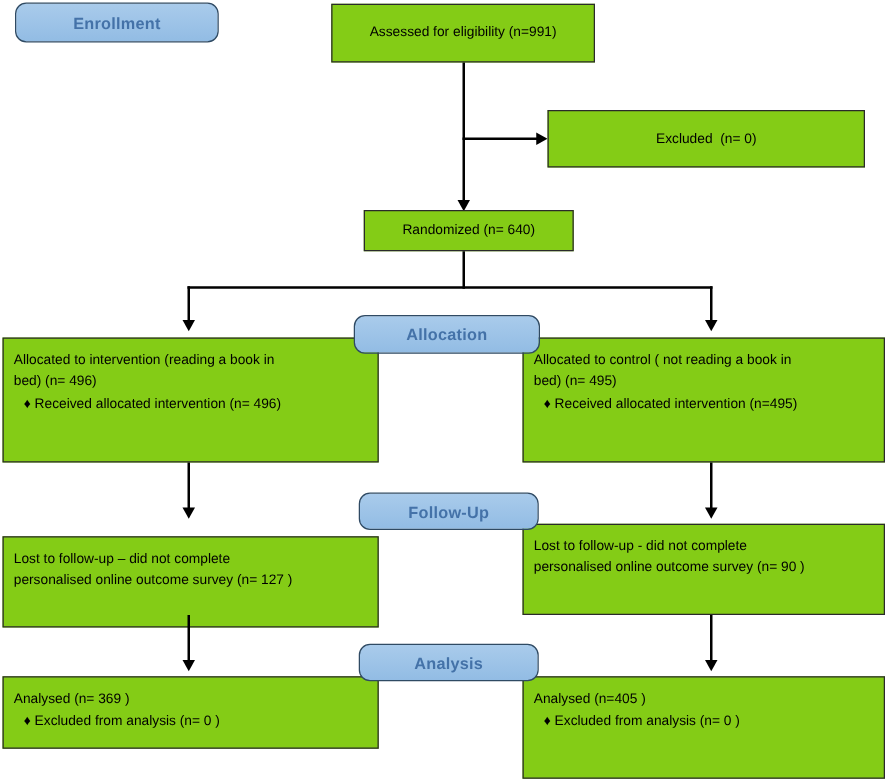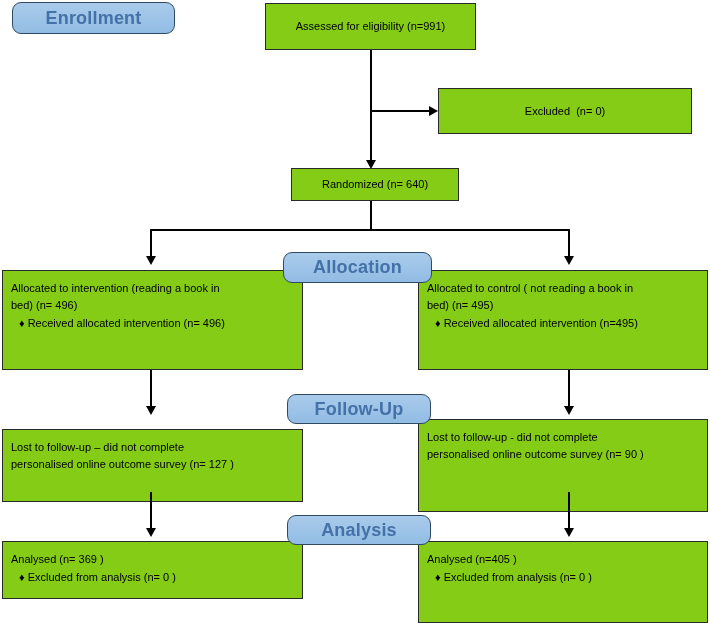--- a/index.html
+++ b/index.html
@@ -42,21 +42,21 @@
   
   .banner{
     position:absolute;
     box-sizing:border-box;
     background:#9cc2e8;
     background:linear-gradient(#a9cbeb,#92bce4);
     border:1.6px solid #2f4a63;
     border-radius:9px;
     color:#4472a8;
     font-weight:bold;
-    font-size:18px;
+    font-size:13px;
     letter-spacing:.2px;
     display:flex;align-items:center;justify-content:center;
     z-index:5;
   }
 
   
   .vline,.hline{position:absolute;background:#000;}
   .vline{width:1.6px;}
   .hline{height:1.6px;}
   .arrow-down{
@@ -131,21 +131,21 @@
 
   <div class="banner" style="left:287px;top:394px;width:144px;height:30px;">
     <span>Follow-Up</span>
   </div>
 
   <div class="box left" style="left:2px;top:429px;width:301px;height:73px;">
     <span class="txt">Lost to follow-up – did not complete</span>
     <span class="txt line2">personalised online outcome survey (n= 127 )</span>
   </div>
 
-  <div class="box left" style="left:418px;top:419px;width:290px;height:93px;">
+  <div class="box left" style="left:418px;top:419px;width:290px;height:73px;">
     <span class="txt">Lost to follow-up - did not complete</span>
     <span class="txt line2">personalised online outcome survey (n= 90 )</span>
   </div>
 
   <div class="vline" style="left:150px;top:492px;height:40px;"></div>
   <div class="arrow-down" style="left:146px;top:528px;"></div>
   <div class="vline" style="left:568px;top:492px;height:40px;"></div>
   <div class="arrow-down" style="left:564px;top:528px;"></div>
 
   <div class="banner" style="left:287px;top:515px;width:144px;height:30px;">

